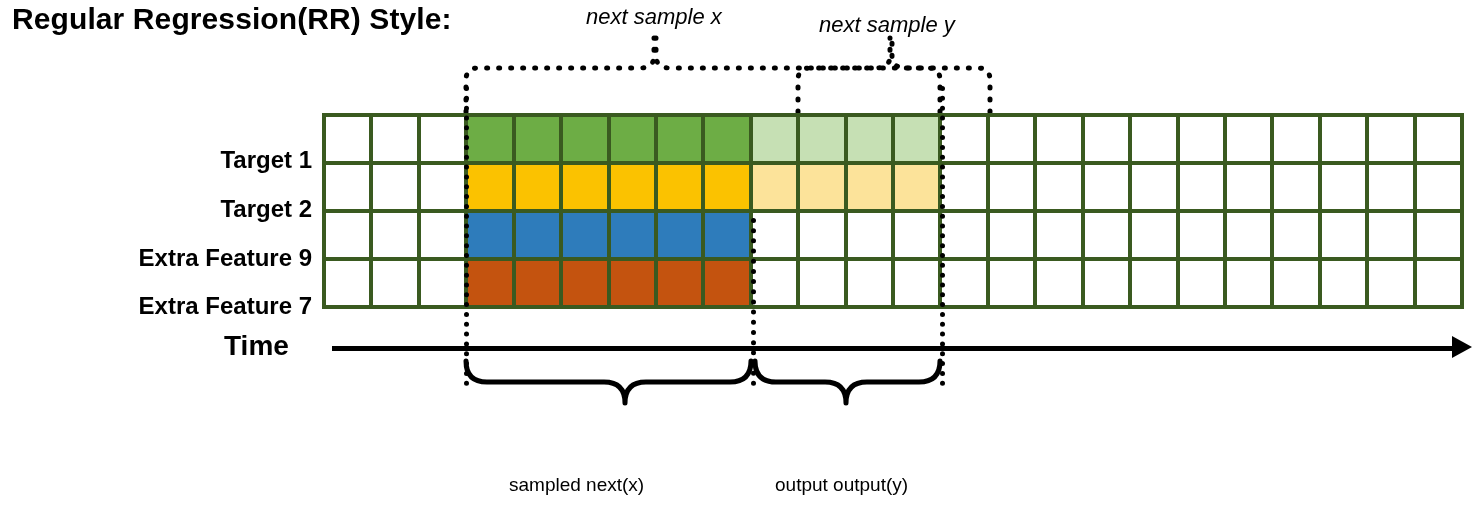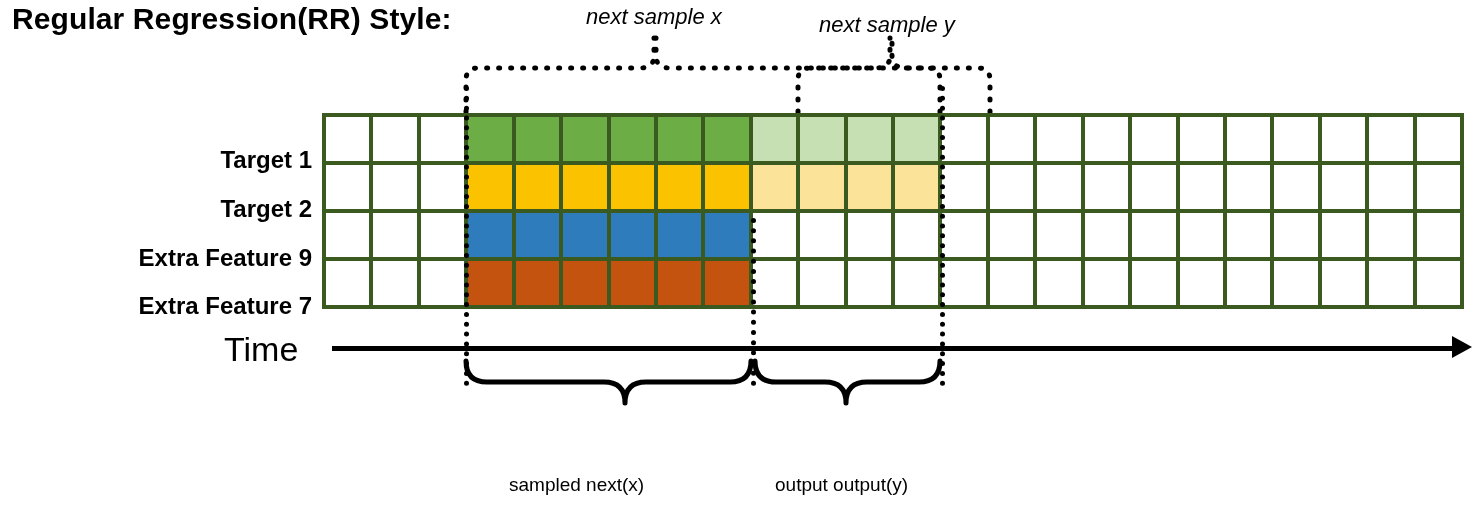--- a/index.html
+++ b/index.html
@@ -47,21 +47,21 @@
   .c-orange{background:#C4530F;}
 
   
   .vguide{
     position:absolute;width:0;
     border-left:5px dotted #000;
   }
 
   
   .time-label{
-    position:absolute;font-size:34px;font-weight:400;white-space:nowrap;text-align:right;
+    position:absolute;font-size:28px;font-weight:700;white-space:nowrap;text-align:right;
   }
   .time-axis{
     position:absolute;height:0;border-top:5px solid #000;
   }
   .time-arrow{
     position:absolute;width:0;height:0;
     border-top:11px solid transparent;
     border-bottom:11px solid transparent;
     border-left:20px solid #000;
   }

